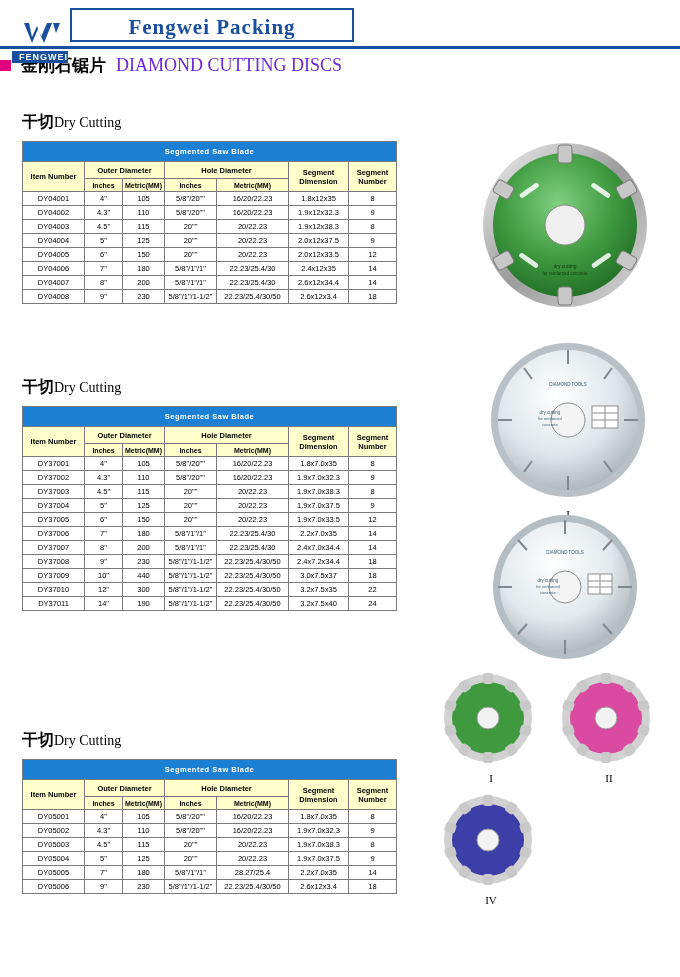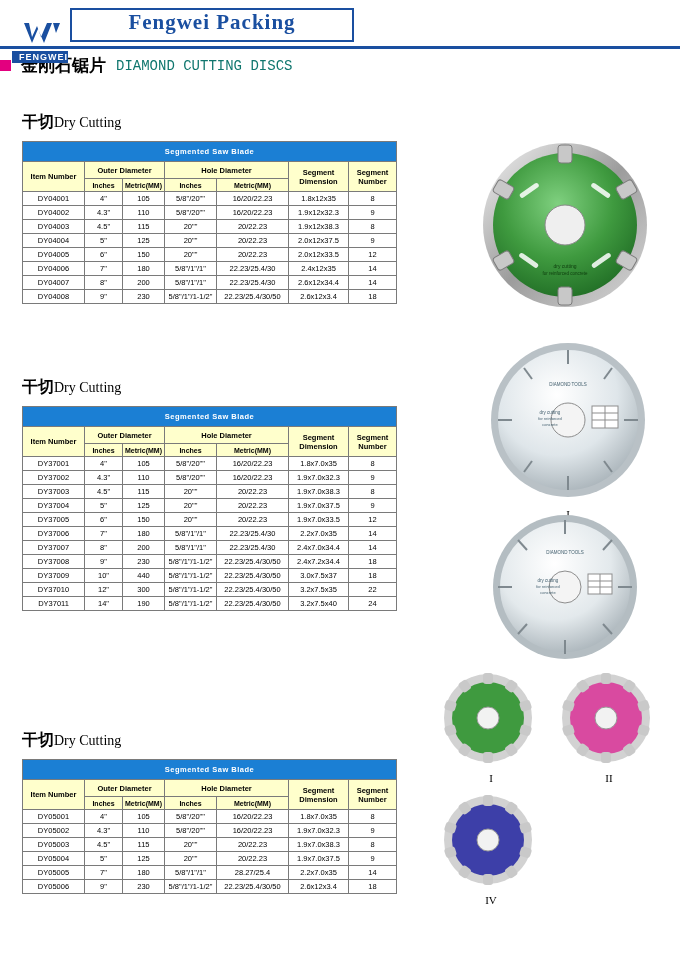--- a/index.html
+++ b/index.html
@@ -47,21 +47,21 @@
   }
   .brand-bar {
     position: absolute;
     left: 70px;
     top: 8px;
     width: 280px;
     height: 30px;
     background: #ffffff;
     border: 2px solid #1a4fa0;
     display: flex;
-    align-items: flex-start;
+    align-items: flex-end;
     justify-content: center;
   }
   .brand-text {
     font-size: 21px;
     font-weight: bold;
     color: #1a4fa0;
     letter-spacing: 1px;
     font-family: "Liberation Serif", serif;
   }
   .header-rule {
@@ -86,23 +86,23 @@
     margin-right: 10px;
   }
   .title-cn {
     font-size: 17px;
     font-weight: bold;
     color: #000;
     font-family: "DejaVu Sans", sans-serif;
     margin-right: 10px;
   }
   .title-en {
-    font-size: 14px;
-    color: #0f766e;
-    font-family: Liberation Mono, monospace;
+    font-size: 18px;
+    color: #6d28d9;
+    font-family: Liberation Serif, serif;
   }
 
   
   .section {
     position: absolute;
     left: 22px;
   }
   .sec1 { top: 112px; }
   .sec2 { top: 377px; }
   .sec3 { top: 730px; }

